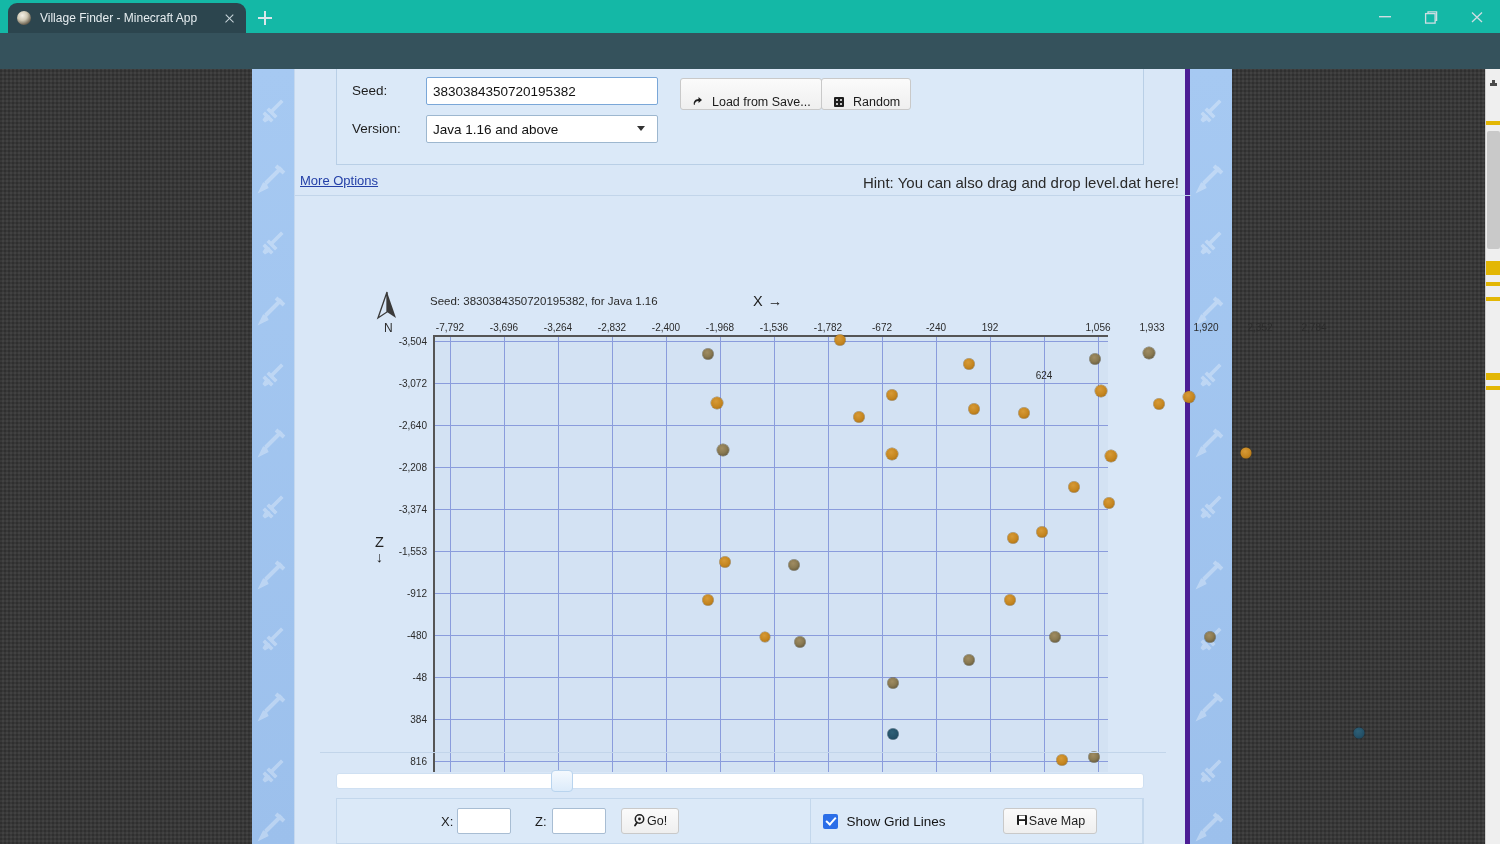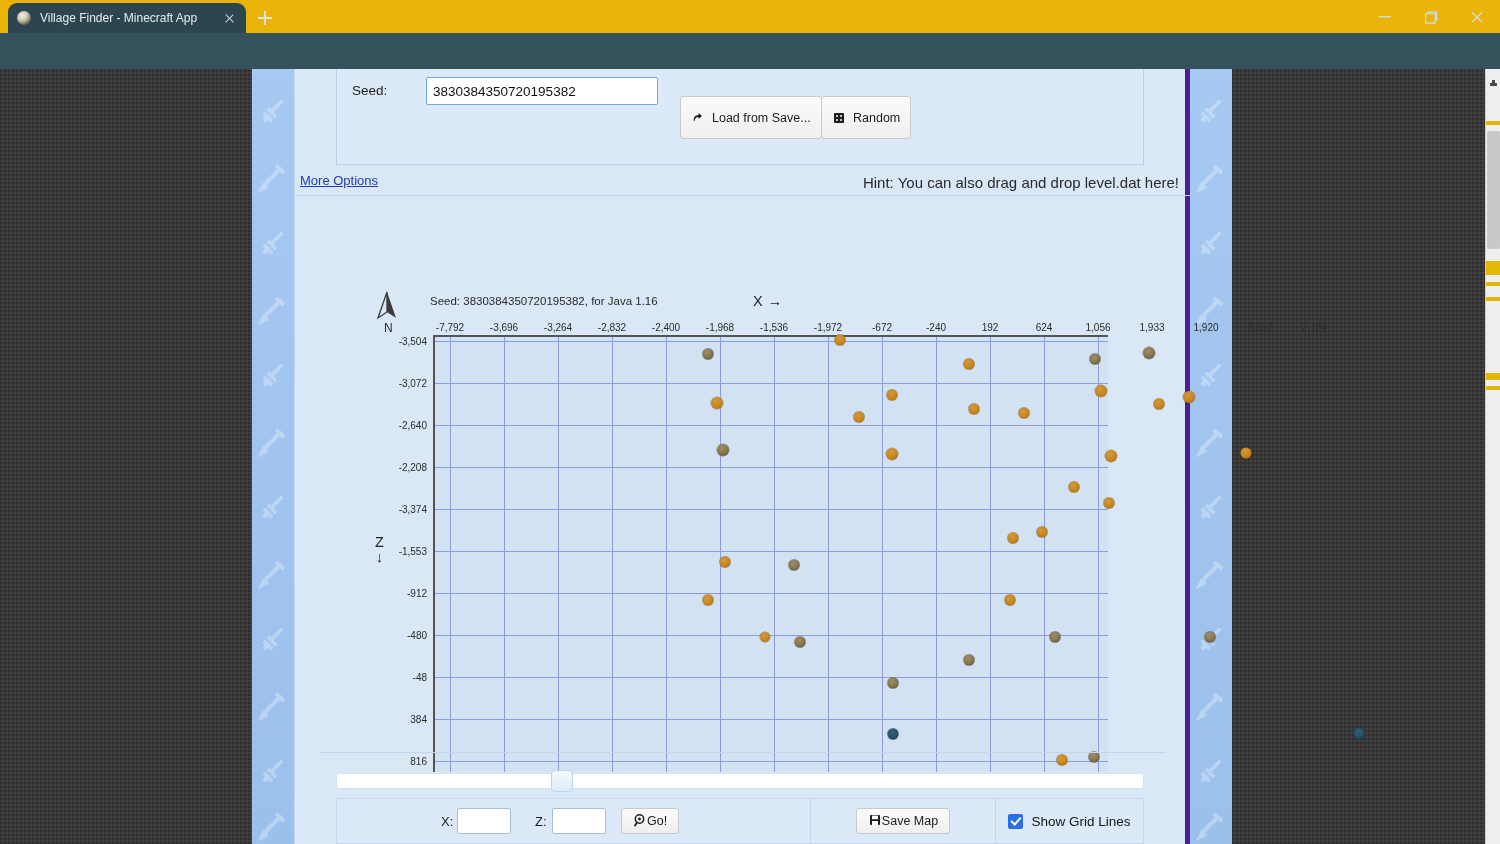--- a/index.html
+++ b/index.html
@@ -10,21 +10,21 @@
     background: #3a3a3a;
   }
 
   
   #browser-window {
     position: absolute; left: 0; top: 0; width: 1500px; height: 844px;
     background: #35525c;
   }
   #tabstrip {
     position: absolute; left: 0; top: 0; width: 1500px; height: 33px;
-    background: #eab308;
+    background: #14b8a6;
   }
   #tab-active {
     position: absolute; left: 8px; top: 3px; width: 238px; height: 30px;
     background: #2c454e;
     border-radius: 9px 9px 0 0;
     display: flex; align-items: center; padding: 0 8px;
   }
   .tab-favicon {
     width: 16px; height: 16px; flex: 0 0 16px; margin-right: 8px;
     position: relative;
@@ -166,24 +166,24 @@
     border: 1px solid #9db7cf; background: #fff; border-radius: 2px;
     font-family: "Liberation Sans", sans-serif; font-size: 13.5px; color: #111;
     padding: 0 6px; appearance: none; cursor: pointer;
   }
   .sel-caret {
     position: absolute; left: 300px; top: 13px; width: 0; height: 0;
     border-left: 4.5px solid transparent; border-right: 4.5px solid transparent;
     border-top: 5.5px solid #333; pointer-events: none;
   }
   .gbtn {
-    position: absolute; top: 21px; height: 43px;
+    position: absolute; top: 3px; height: 32px;
     background: linear-gradient(180deg,#fbfbfb,#efefef);
     border: 1px solid #c9c9c9; border-radius: 3px;
-    display: flex; align-items: center; padding: 0 10px;
+    display: flex; align-items: flex-end; padding: 0 10px;
     font-size: 12.5px; color: #1b1b1b; cursor: pointer; white-space: nowrap;
   }
   #btn-load   { left: 343px; }
   #btn-random { left: 484px; }
   .gbtn .bico { width: 14px; height: 14px; margin-right: 7px; flex: 0 0 14px; position: relative; }
 
   #more-options {
     position: absolute; left: 5px; top: 104px;
     font-size: 13px; color: #2440a8; text-decoration: underline; cursor: pointer;
   }
@@ -582,20 +582,27 @@
                 <svg width="14" height="14" viewBox="0 0 14 14">
                   <rect x="2" y="2" width="10" height="10" rx="1" fill="#1e1e1e"></rect>
                   <circle cx="5" cy="5" r="1" fill="#fff"></circle>
                     <circle cx="9" cy="5" r="1" fill="#fff"></circle>
                   <circle cx="5" cy="9" r="1" fill="#fff"></circle>
                     <circle cx="9" cy="9" r="1" fill="#fff"></circle>
                 </svg>
               </span>
               <span>Random</span>
             </div>
+          </div>
+          <div class="form-row" id="row-version">
+            <span class="form-label">Version:</span>
+            <select id="version-select">
+              <option>Java 1.16 and above</option>
+            </select>
+            <span class="sel-caret"></span>
           </div>
         </div>
 
         <a id="more-options">More Options</a>
         <span id="hint-text">Hint: You can also drag and drop level.dat here!</span>
         <div id="divider"></div>
 
         <div id="map-wrap">
           <div id="compass">
             <svg width="30" height="44" viewBox="0 0 30 44">
@@ -639,25 +646,25 @@
                 <div class="gridline-h" style="top: 424px;"></div>
               </div>
             <div id="xticks">
                 <div class="xtick" style="left: 15px;">-7,792</div>
                 <div class="xtick" style="left: 69px;">-3,696</div>
                 <div class="xtick" style="left: 123px;">-3,264</div>
                 <div class="xtick" style="left: 177px;">-2,832</div>
                 <div class="xtick" style="left: 231px;">-2,400</div>
                 <div class="xtick" style="left: 285px;">-1,968</div>
                 <div class="xtick" style="left: 339px;">-1,536</div>
-                <div class="xtick" style="left: 393px;">-1,972</div>
+                <div class="xtick" style="left: 393px;">-1,782</div>
                 <div class="xtick" style="left: 447px;">-672</div>
                 <div class="xtick" style="left: 501px; text-align: center;">-240</div>
                 <div class="xtick" style="left: 555px;">192</div>
-                <div class="xtick" style="left: 609px;">624</div>
+                <div class="xtick" style="left: 609px; margin-top: 48px;">624</div>
                 <div class="xtick" style="left: 663px;">1,056</div>
                 <div class="xtick" style="left: 717px;">1,933</div>
                 <div class="xtick" style="left: 771px;">1,920</div>
                 <div class="xtick" style="left: 825px;">2,352</div>
                 <div class="xtick" style="left: 879px;">2,784</div>
               </div>
             <div id="zticks">
                 <div class="ztick" style="top: 4px;">-3,504</div>
                 <div class="ztick" style="top: 46px;">-3,072</div>
                 <div class="ztick" style="top: 88px;">-2,640</div>
@@ -728,36 +735,36 @@
                 <svg width="14" height="14" viewBox="0 0 14 14">
                   <circle cx="6.5" cy="6" r="4.2" fill="none" stroke="#1e1e1e" stroke-width="1.5"></circle>
                   <path d="M4 9.5 L2 12.5" stroke="#1e1e1e" stroke-width="1.8" stroke-linecap="round"></path>
                   <circle cx="6.5" cy="6" r="1.4" fill="#1e1e1e"></circle>
                 </svg>
               </span>
               <span>Go!</span>
             </div>
           </div>
 
+          <div id="grid-group">
+            <span id="grid-check"></span>
+            <span id="grid-label">Show Grid Lines</span>
+          </div>
+
           <div id="savemap-group">
             <div id="btn-savemap">
               <span class="bico">
                 <svg width="14" height="14" viewBox="0 0 14 14">
                   <rect x="2" y="2" width="10" height="10" rx="1" fill="#1e1e1e"></rect>
                   <rect x="4" y="2.6" width="6" height="3.6" fill="#fff"></rect>
                   <rect x="4" y="8" width="6" height="4" fill="#fff"></rect>
                 </svg>
               </span>
               <span>Save Map</span>
             </div>
-          </div>
-
-          <div id="grid-group">
-            <span id="grid-check"></span>
-            <span id="grid-label">Show Grid Lines</span>
           </div>
         </div>
 
       </div>
     </div>
 
     <div id="pg-scroll">
       <div id="scroll-up-ico">
         <svg width="9" height="8" viewBox="0 0 9 8">
             <rect x="1" y="4" width="7" height="3" fill="#4a4a4a"></rect>

